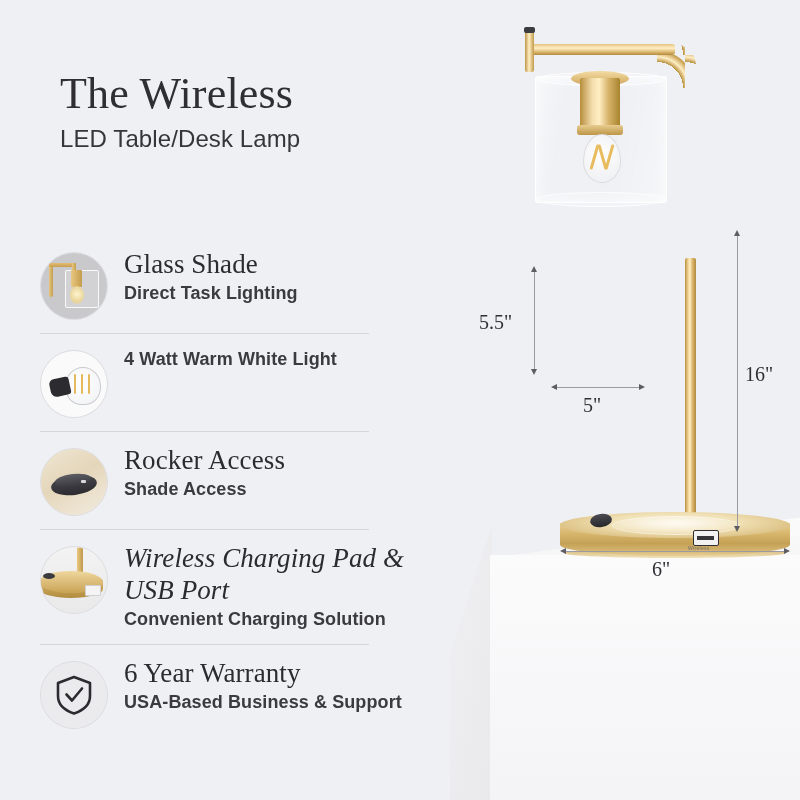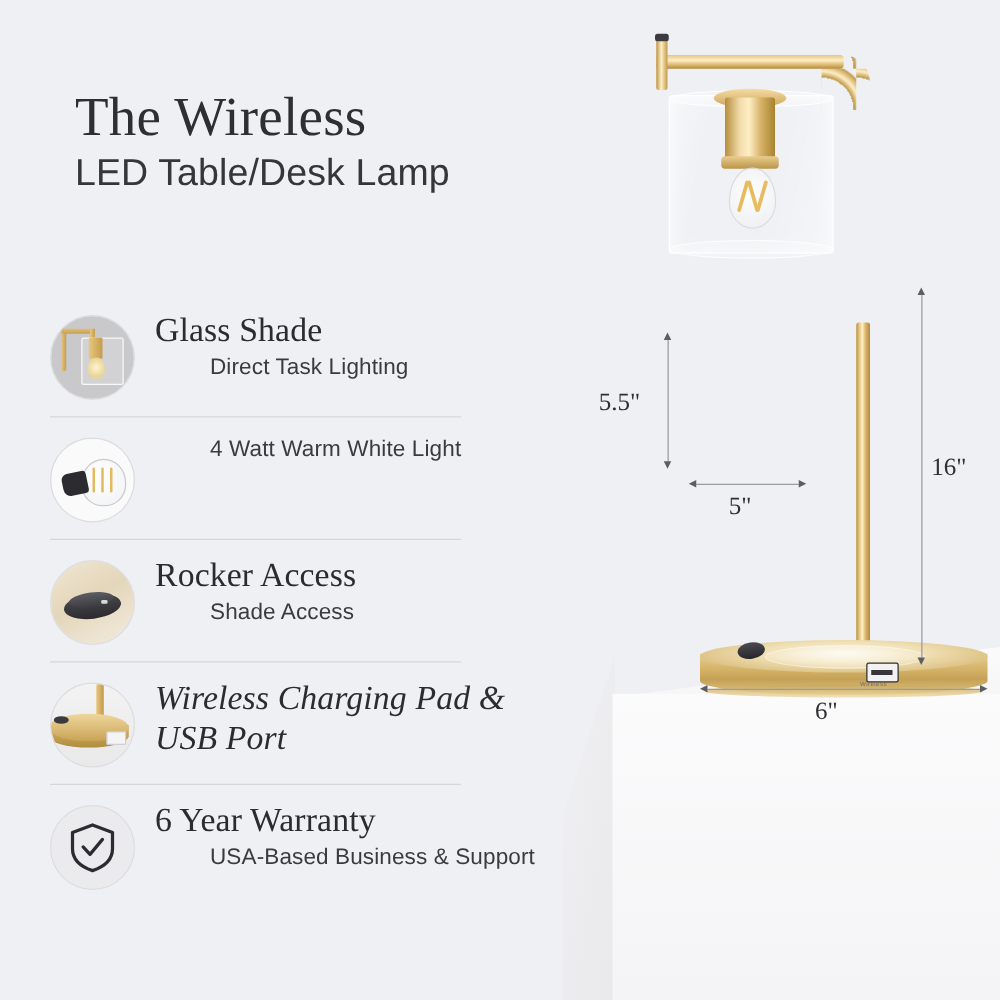--- a/index.html
+++ b/index.html
@@ -14,43 +14,43 @@
   
   .title{
     position:absolute;left:60px;top:68px;
     font-family:"Liberation Serif", serif;
     font-size:44px;line-height:52px;font-weight:400;
     color:#2e2e33;letter-spacing:.2px;
   }
   .subtitle{
     position:absolute;left:60px;top:124px;
     font-family:"Liberation Sans", sans-serif;
-    font-size:30px;line-height:30px;font-weight:300;
+    font-size:24px;line-height:30px;font-weight:300;
     color:#35353a;letter-spacing:.1px;
   }
 
   
   .features{position:absolute;left:40px;top:248px;width:392px;}
   .feature{position:relative;display:flex;align-items:flex-start;}
   .thumb{
     width:66px;height:66px;border-radius:50%;
     flex:0 0 66px;margin-top:4px;overflow:hidden;position:relative;
     border:1px solid #dcdce1;background:#e7e7e9;
   }
   .ftext{margin-left:16px;padding-top:0px;}
   .fhead{
     font-family:"Liberation Serif", serif;
     font-size:27px;line-height:32px;color:#2b2b30;font-weight:400;
     letter-spacing:.1px;white-space:nowrap;
   }
   .fhead.wrap{white-space:normal;width:320px;font-style:italic;}
   .fsub{
     font-family:"Liberation Sans", sans-serif;
-    font-size:18px;line-height:24px;color:#3a3a40;font-weight:400;
-    margin-top:1px;letter-spacing:.1px;margin-left:44px;
+    font-size:18px;line-height:24px;color:#3a3a40;font-weight:700;
+    margin-top:1px;letter-spacing:.1px;
   }
   .divider{height:1px;background:#d5d6da;width:329px;margin:13px 0 12px 0;}
 
   
   .th-lamp{position:absolute;inset:0;background:#c9c9cb;}
   .th-lamp .arm{position:absolute;left:8px;top:10px;width:26px;height:4px;background:linear-gradient(#e3bd72,#c79f52);border-radius:2px;}
   .th-lamp .armv{position:absolute;left:8px;top:10px;width:4px;height:34px;background:linear-gradient(90deg,#e7c781,#c49d4f);border-radius:2px;}
   .th-lamp .armtop{position:absolute;left:31px;top:10px;width:4px;height:10px;background:linear-gradient(90deg,#e7c781,#c49d4f);}
   .th-lamp .glass{position:absolute;left:24px;top:17px;width:32px;height:36px;border:1px solid rgba(255,255,255,.85);background:rgba(255,255,255,.18);border-radius:2px;}
   .th-lamp .sock{position:absolute;left:30px;top:17px;width:11px;height:17px;background:linear-gradient(90deg,#e8c87f,#c49c4e);border-radius:1px;}
@@ -288,20 +288,21 @@
         <div class="th-pad">
           <div class="pole"></div>
             <div class="rim"></div>
             <div class="disc"></div>
           <div class="sw2"></div>
             <div class="usb"></div>
         </div>
       </div>
       <div class="ftext">
         <div class="fhead wrap">Wireless Charging Pad &amp; USB Port</div>
+        <div class="fsub">Convenient Charging Solution</div>
       </div>
     </div>
     <div class="divider"></div>
 
     <div class="feature">
       <div class="thumb">
         <div class="th-shield">
           <svg width="40" height="42" viewBox="0 0 40 42">
             <path d="M20 3 L36 9 V22 C36 31 29 36.5 20 39.5 C11 36.5 4 31 4 22 V9 Z" fill="none" stroke="#2b2b30" stroke-width="2.6" stroke-linejoin="round"></path>
             <path d="M12.5 20.5 L18 26.5 L28 14.5" fill="none" stroke="#2b2b30" stroke-width="2.6" stroke-linecap="round" stroke-linejoin="round"></path>

